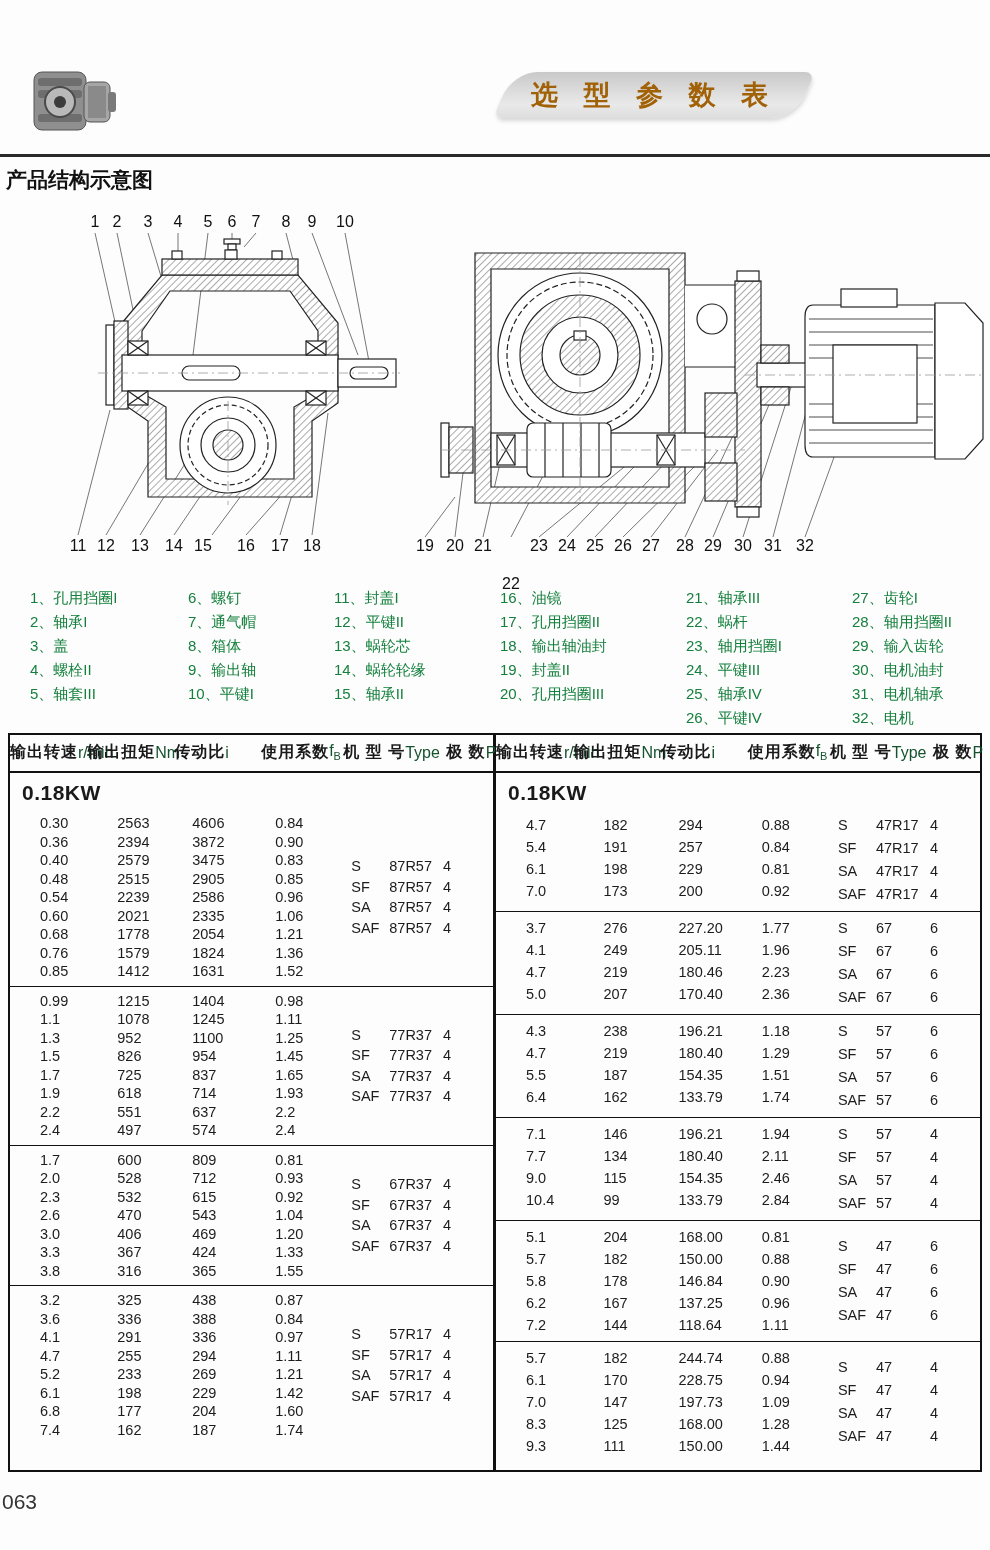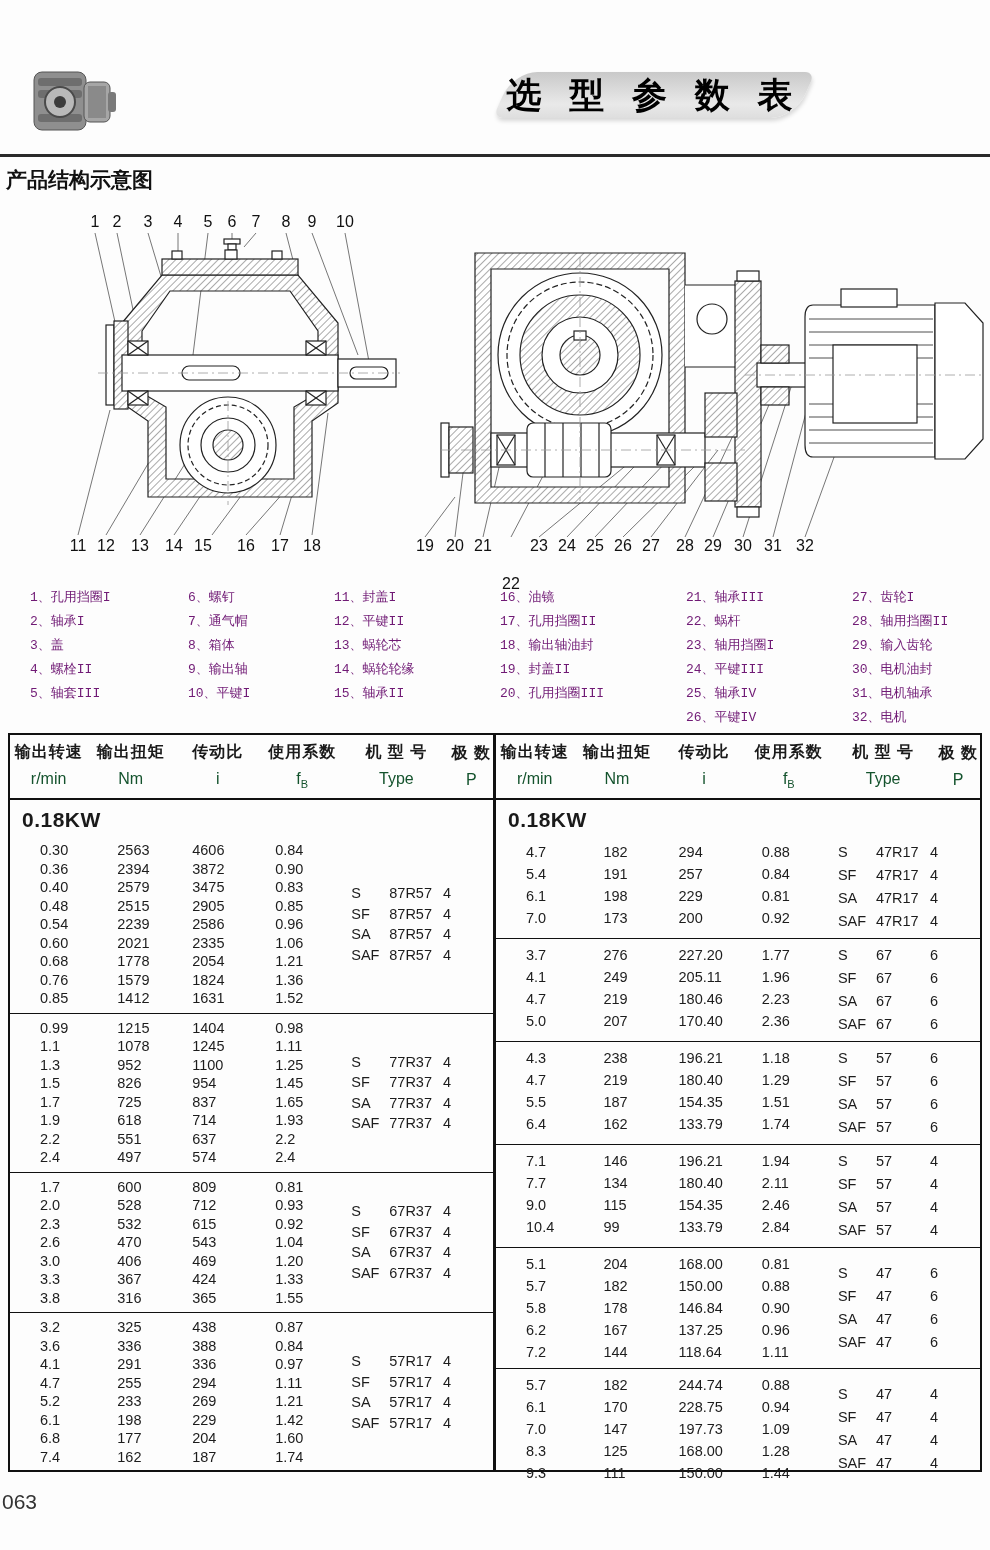--- a/index.html
+++ b/index.html
@@ -10,46 +10,46 @@
   
   .logo{position:absolute;left:28px;top:58px;width:92px;height:90px;}
   .banner{
     position:absolute;left:503px;top:72px;width:302px;height:46px;
     background:linear-gradient(180deg,#c9c9c9 0%,#e9e9e9 70%,#dedede 100%);
     transform:skewX(-24deg);border-radius:24px 10px 24px 10px;
     box-shadow:2px 3px 4px rgba(0,0,0,.15);
   }
   .banner-text{
     position:absolute;left:503px;top:72px;width:302px;height:46px;line-height:46px;
-    text-align:center;font-size:35px;font-weight:bold;letter-spacing:9px;color:#000000;
+    text-align:center;font-size:27px;font-weight:bold;letter-spacing:9px;color:#a16207;
   }
   .divider{position:absolute;left:0;top:154px;width:990px;height:3px;background:#2a2a2a;}
   .section-title{position:absolute;left:6px;top:166px;font-size:21px;font-weight:bold;color:#111;}
   
   .diagram{position:absolute;top:205px;height:365px;}
   .diagram svg{position:absolute;left:0;top:0;}
   .diagram-left{left:60px;width:340px;}
   .diagram-right{left:405px;width:582px;}
   .callout{position:absolute;transform:translateX(-50%);font-size:16px;color:#111;}
   
   .legend{position:absolute;left:30px;top:586px;width:940px;display:flex;}
   .legend-col{box-sizing:border-box;}
   .legend-col:nth-child(1){width:158px;}
   .legend-col:nth-child(2){width:146px;}
   .legend-col:nth-child(3){width:166px;}
   .legend-col:nth-child(4){width:186px;}
   .legend-col:nth-child(5){width:166px;}
   .legend-col:nth-child(6){width:118px;}
-  .legend-item{font-size:13px;line-height:24px;color:#701a75;white-space:nowrap;font-family:Liberation Mono, monospace;}
+  .legend-item{font-size:15px;line-height:24px;color:#15803d;white-space:nowrap;}
   
   .tables{position:absolute;left:8px;top:733px;width:974px;height:739px;display:flex;}
   .dtable{width:50%;box-sizing:border-box;border:2px solid #111;display:flex;flex-direction:column;}
   .dtable.right{border-left:1px solid #111;}
   .thead{display:flex;border-bottom:2px solid #111;padding:7px 0 8px;}
-  .hcol{display:flex;flex-direction:column;align-items:center;row-gap:7px;}
+  .hcol{display:flex;align-items:center;row-gap:7px;}
   .hcn{font-size:16px;font-weight:bold;letter-spacing:1px;white-space:pre;}
   .hunit{font-size:16px;color:#14532d;}
   .hunit sub{font-size:11px;}
   .w-speed{width:16%;}.w-torque{width:18%;}.w-ratio{width:18%;}
   .w-factor{width:17%;}.w-type{width:22%;}.w-pole{width:9%;justify-content:center;}
   .power{font-size:21px;font-weight:bold;padding:8px 0 4px 12px;letter-spacing:.5px;}
   .tblock{display:flex;padding:5px 0;}
   .tblock.sep{border-top:1.5px solid #111;}
   .tcol{box-sizing:border-box;}
   .c-speed{width:16%;padding-left:30px;}

